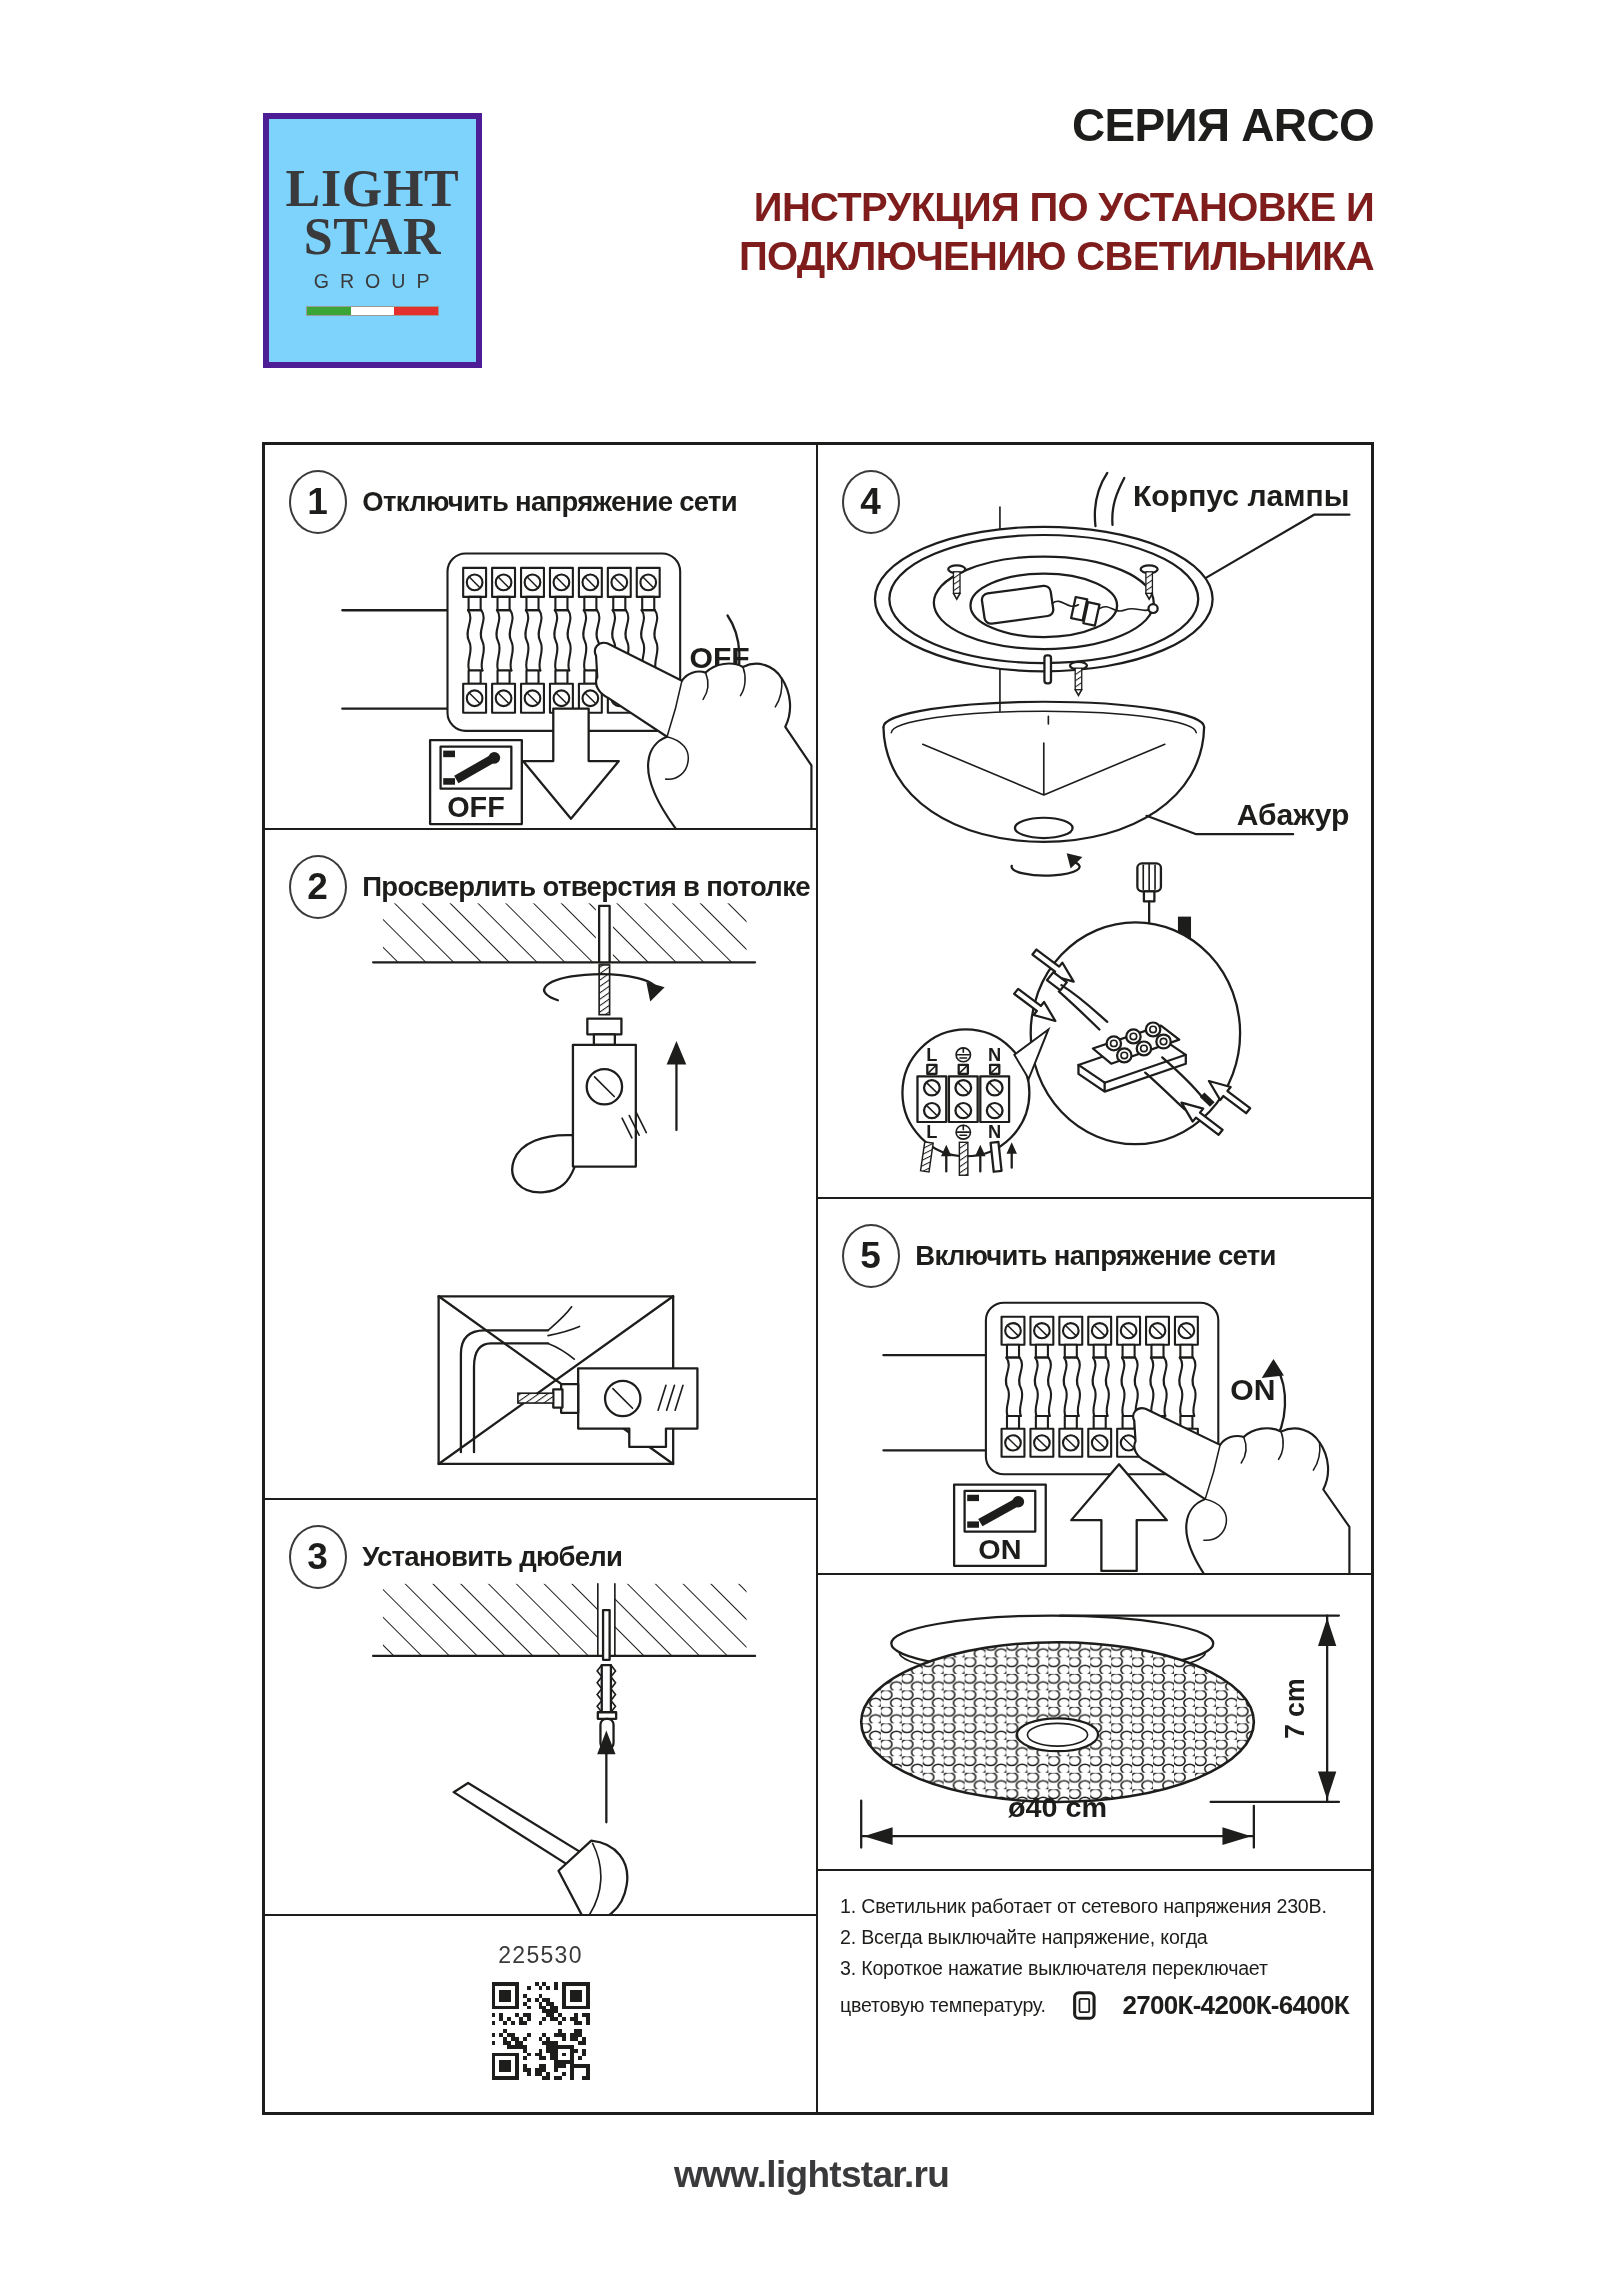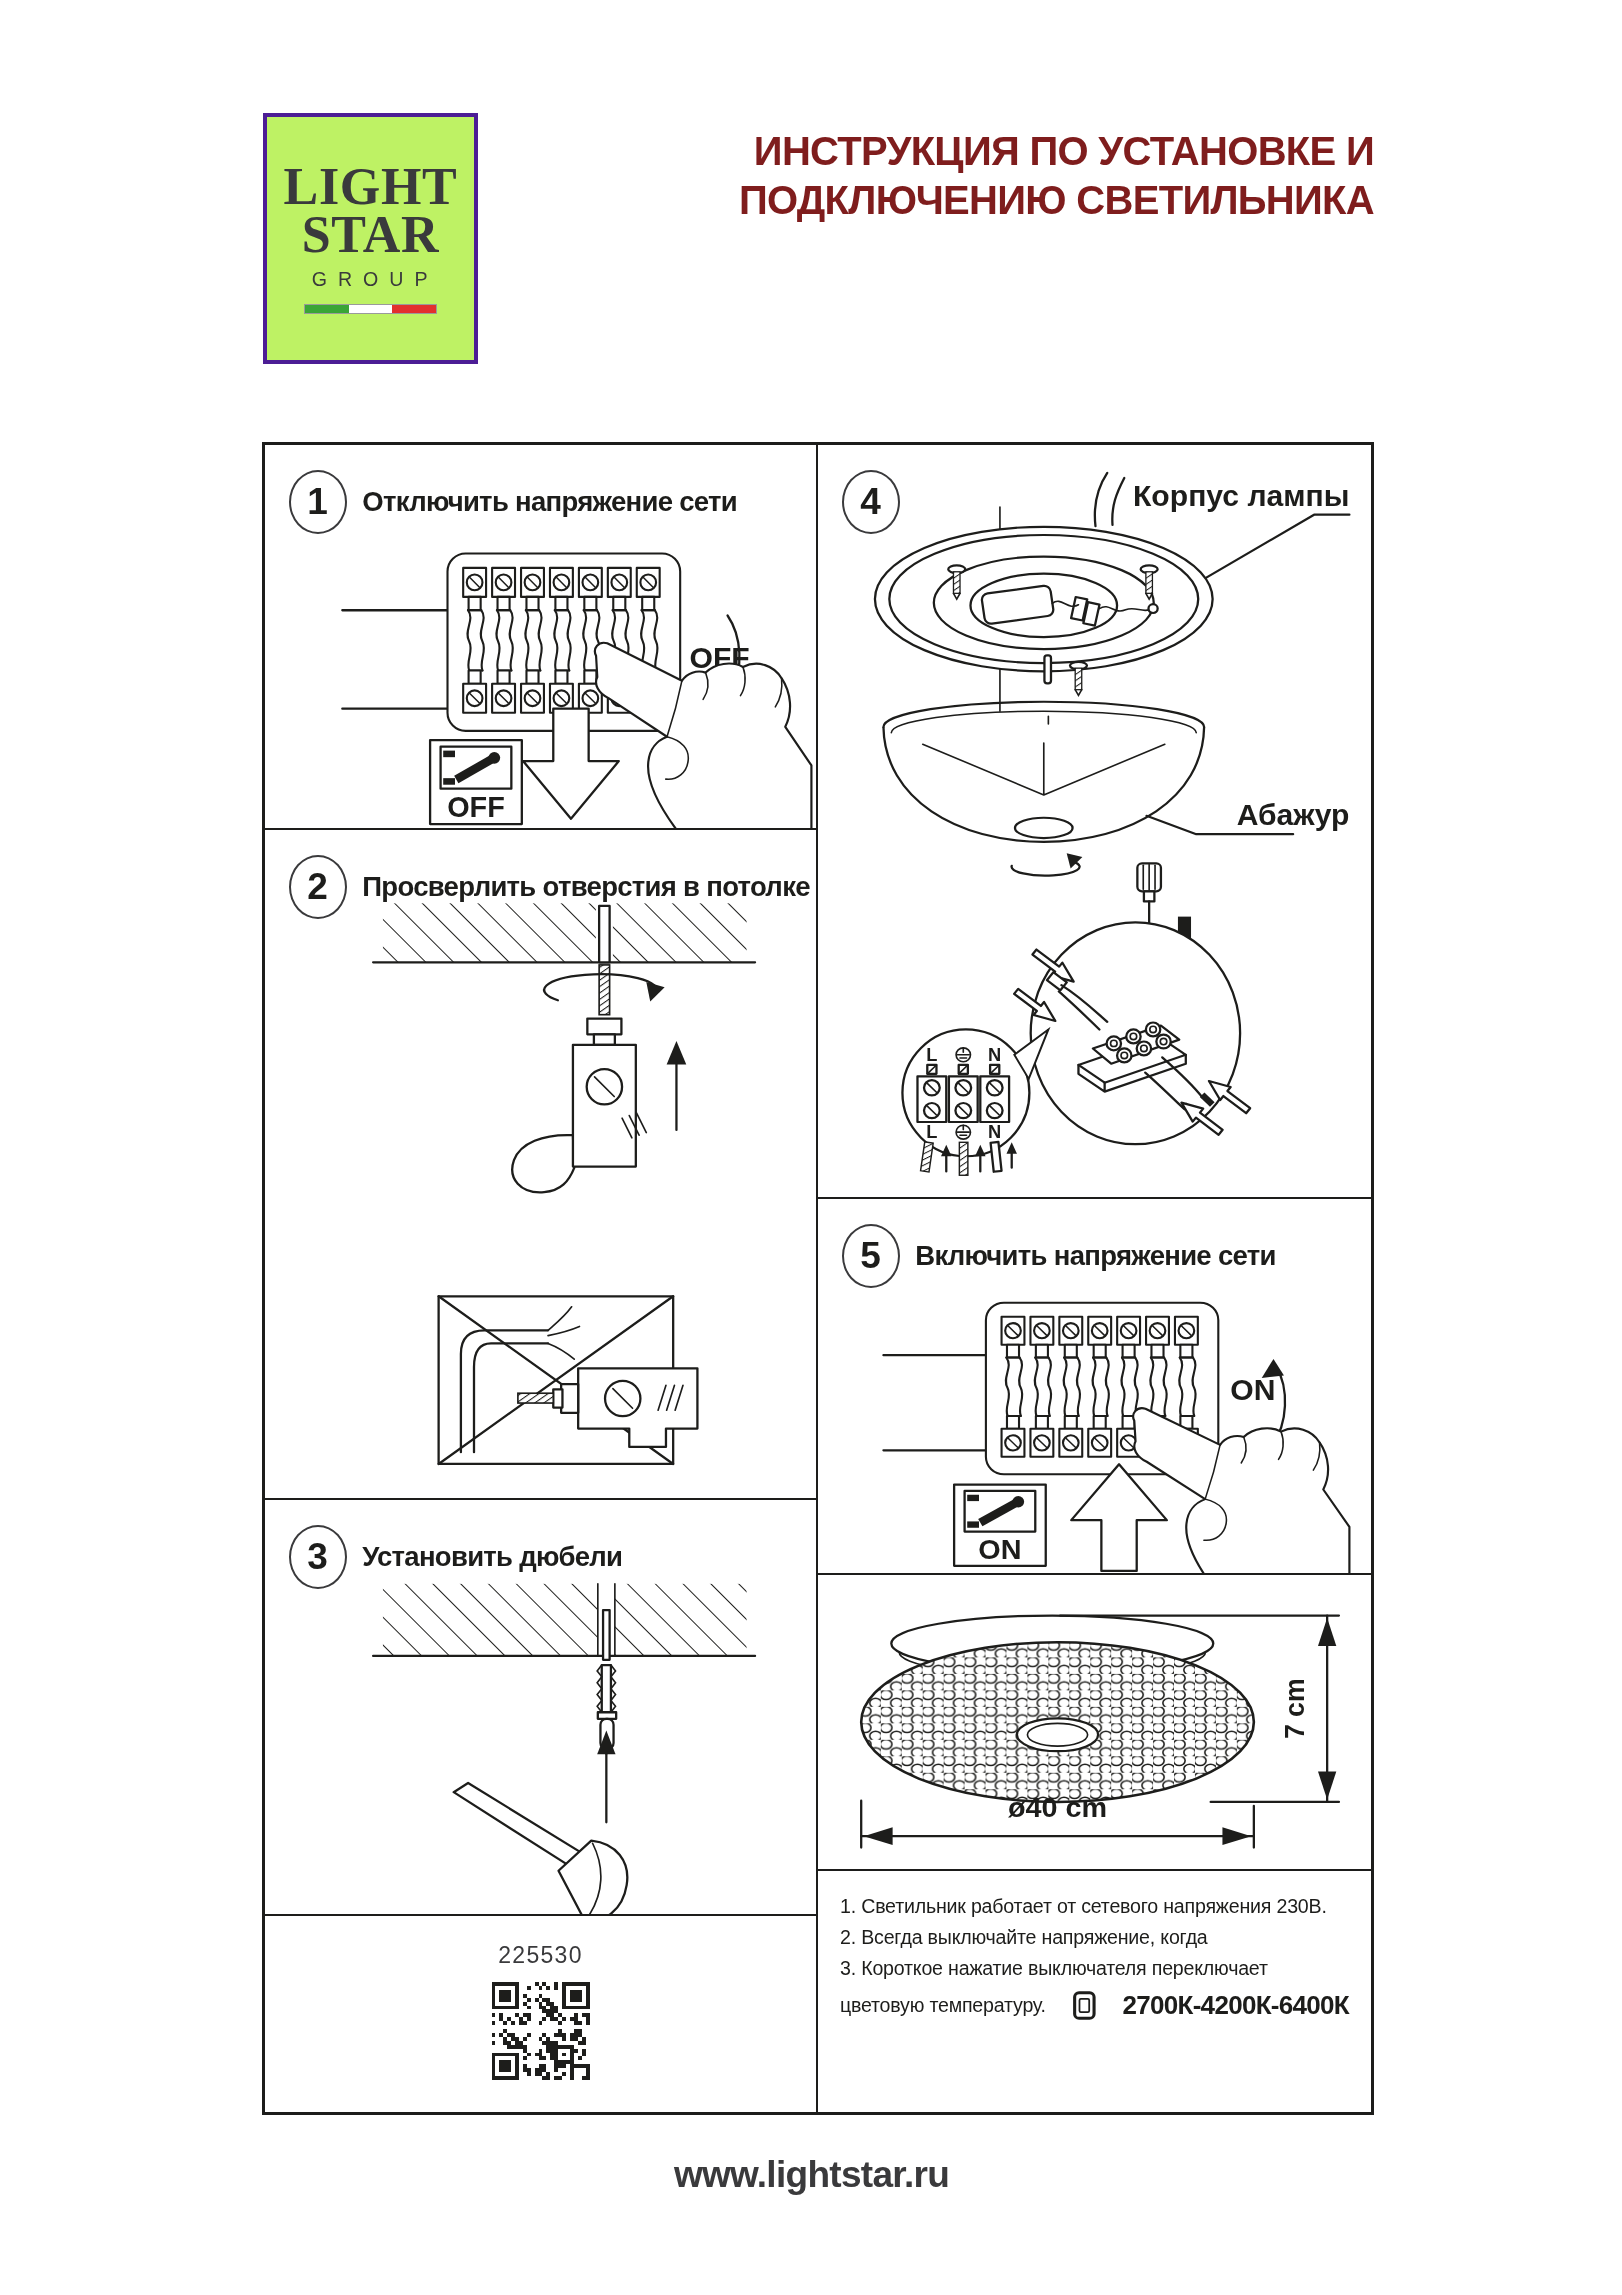--- a/index.html
+++ b/index.html
@@ -3,21 +3,21 @@
 <meta charset="utf-8">
 <style>
   html,body{margin:0;padding:0;}
   body{
     width:1623px;height:2295px;position:relative;background:#ffffff;
     font-family:"Liberation Sans",sans-serif;color:#1d1d1b;overflow:hidden;
   }
   
   #logo-box{
     position:absolute;left:263px;top:113px;width:207px;height:243px;
-    border:4px solid #4c1d95;background:#bef264;
+    border:6px solid #4c1d95;background:#7dd3fc;
     display:flex;flex-direction:column;align-items:center;justify-content:center;
   }
   .logo-word{font-family:"Liberation Serif",serif;font-weight:bold;font-size:52px;
     line-height:.92;color:#3a3a3c;letter-spacing:0.7px;}
   .logo-group{font-family:"Liberation Sans",sans-serif;font-size:19.6px;color:#3a3a3c;
     letter-spacing:11px;margin:9.2px 0 0 9.2px;font-weight:400;}
   .flag{width:133px;height:9.8px;display:flex;margin-top:13px;border:0.7px solid #9a9a9a;box-sizing:border-box;}
   .flag div{flex:1;height:100%;}
   #title-block{position:absolute;right:249px;top:97px;text-align:right;}
   .t-main{font-size:46px;font-weight:bold;line-height:1.22;letter-spacing:-0.7px;color:#1d1d1b;}
@@ -144,20 +144,21 @@
   <div class="logo-word">STAR</div>
   <div class="logo-group">GROUP</div>
   <div class="flag">
     <div style="background:#3aa536"></div>
     <div style="background:#ffffff"></div>
     <div style="background:#e2302e"></div>
   </div>
 </div>
 
 <div id="title-block">
+  <div class="t-main">СЕРИЯ ARCO</div>
   <div class="t-sub">
     <div>ИНСТРУКЦИЯ ПО УСТАНОВКЕ И</div>
     <div>ПОДКЛЮЧЕНИЮ СВЕТИЛЬНИКА</div>
   </div>
 </div>
 
 <div id="main-table">
 
   <div class="col col-left">
 

